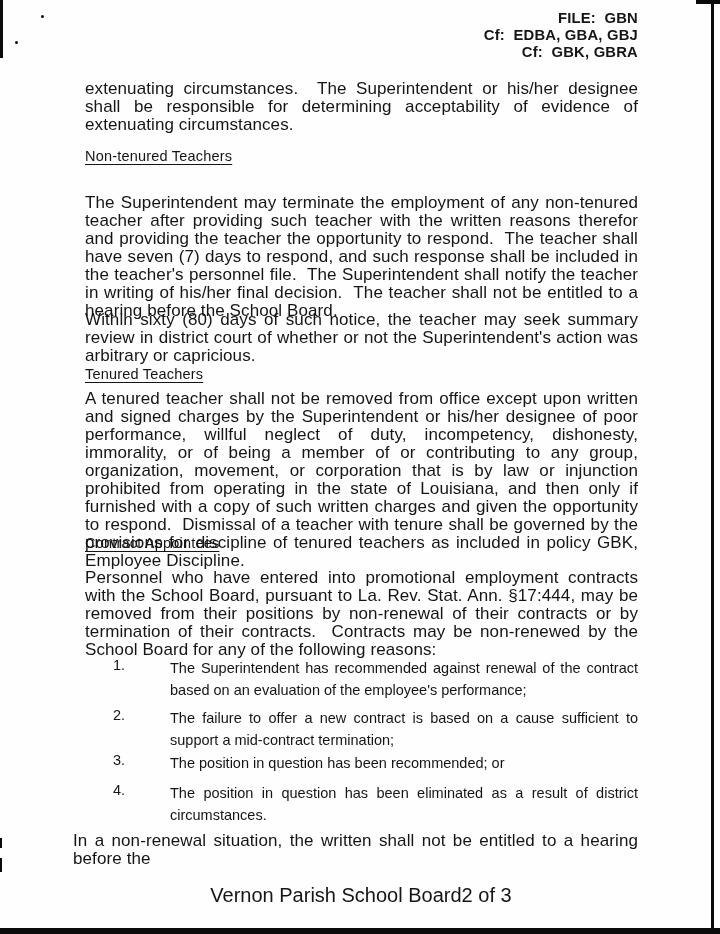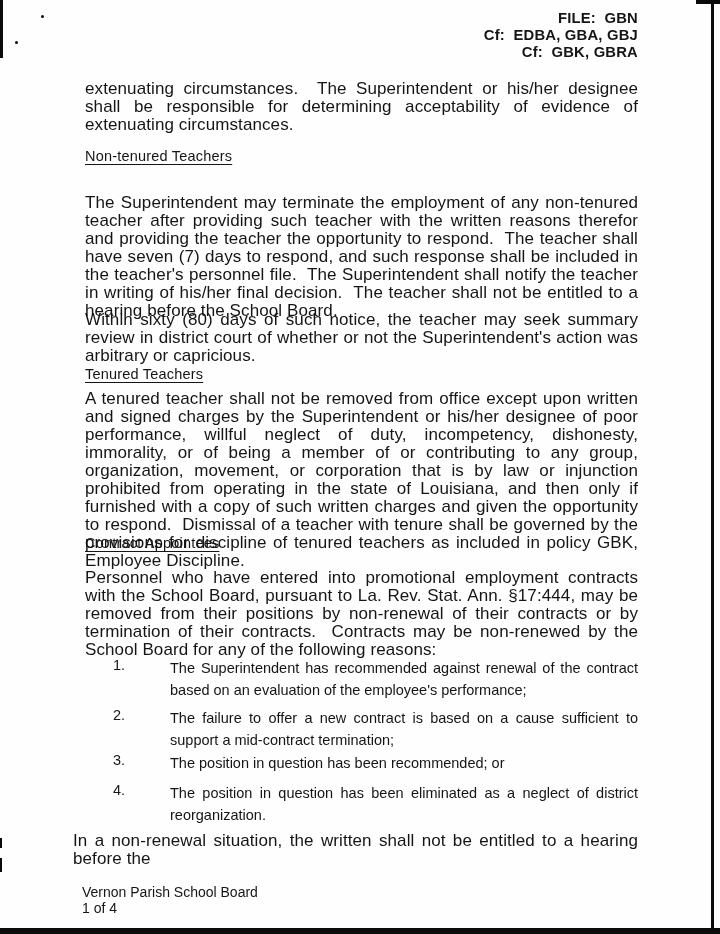--- a/index.html
+++ b/index.html
@@ -57,24 +57,23 @@
     font-size: 14.5px;
     line-height: 22px;
     text-align: justify;
   }
   .closing { left: 73px; width: 565px; }
   .footer-row {
     position: absolute;
     top: 884px;
     left: 82px;
     width: 558px;
-    font-size: 14px;
+    font-size: 20px;
     display: flex;
-    justify-content: flex-start;
-    flex-direction: column;
+    justify-content: center;
   }
   .italic { }
 
   
   .artifact { position: absolute; background: #0b0b0b; }
   .right-edge-line { left: 711px; top: 0; width: 3px; height: 934px; }
   .bottom-bar { left: 0; top: 928px; width: 720px; height: 6px; }
   .left-edge-strip { left: 0; top: 0; width: 3px; height: 58px; }
   .left-edge-tick1 { left: 0; top: 838px; width: 2px; height: 10px; }
   .left-edge-tick2 { left: 0; top: 858px; width: 2px; height: 14px; }
@@ -117,28 +116,28 @@
   <div class="list-row" style="top:707px">
     <span class="list-num">2.</span>
     <span class="list-text">The failure to offer a new contract is based on a cause sufficient to support a mid-contract termination;</span>
   </div>
   <div class="list-row" style="top:752px">
     <span class="list-num">3.</span>
     <span class="list-text">The position in question has been recommended; or</span>
   </div>
   <div class="list-row" style="top:782px">
     <span class="list-num">4.</span>
-    <span class="list-text">The position in question has been eliminated as a neglect of district reorganization.</span>
+    <span class="list-text">The position in question has been eliminated as a result of district circumstances.</span>
   </div>
 
   <p class="blk para closing" style="top:832px">In a non-renewal situation, the written shall not be entitled to a hearing before the</p>
 
   <div class="footer-row">
     <span>Vernon Parish School Board</span>
-    <span>1 of 4</span>
+    <span>2 of 3</span>
   </div>
 
   <div class="artifact right-edge-line"></div>
   <div class="artifact bottom-bar"></div>
   <div class="artifact left-edge-strip"></div>
   <div class="artifact left-edge-tick1"></div>
   <div class="artifact left-edge-tick2"></div>
   <div class="artifact top-right-dash"></div>
   <div class="artifact speck1"></div>
   <div class="artifact speck2"></div>

